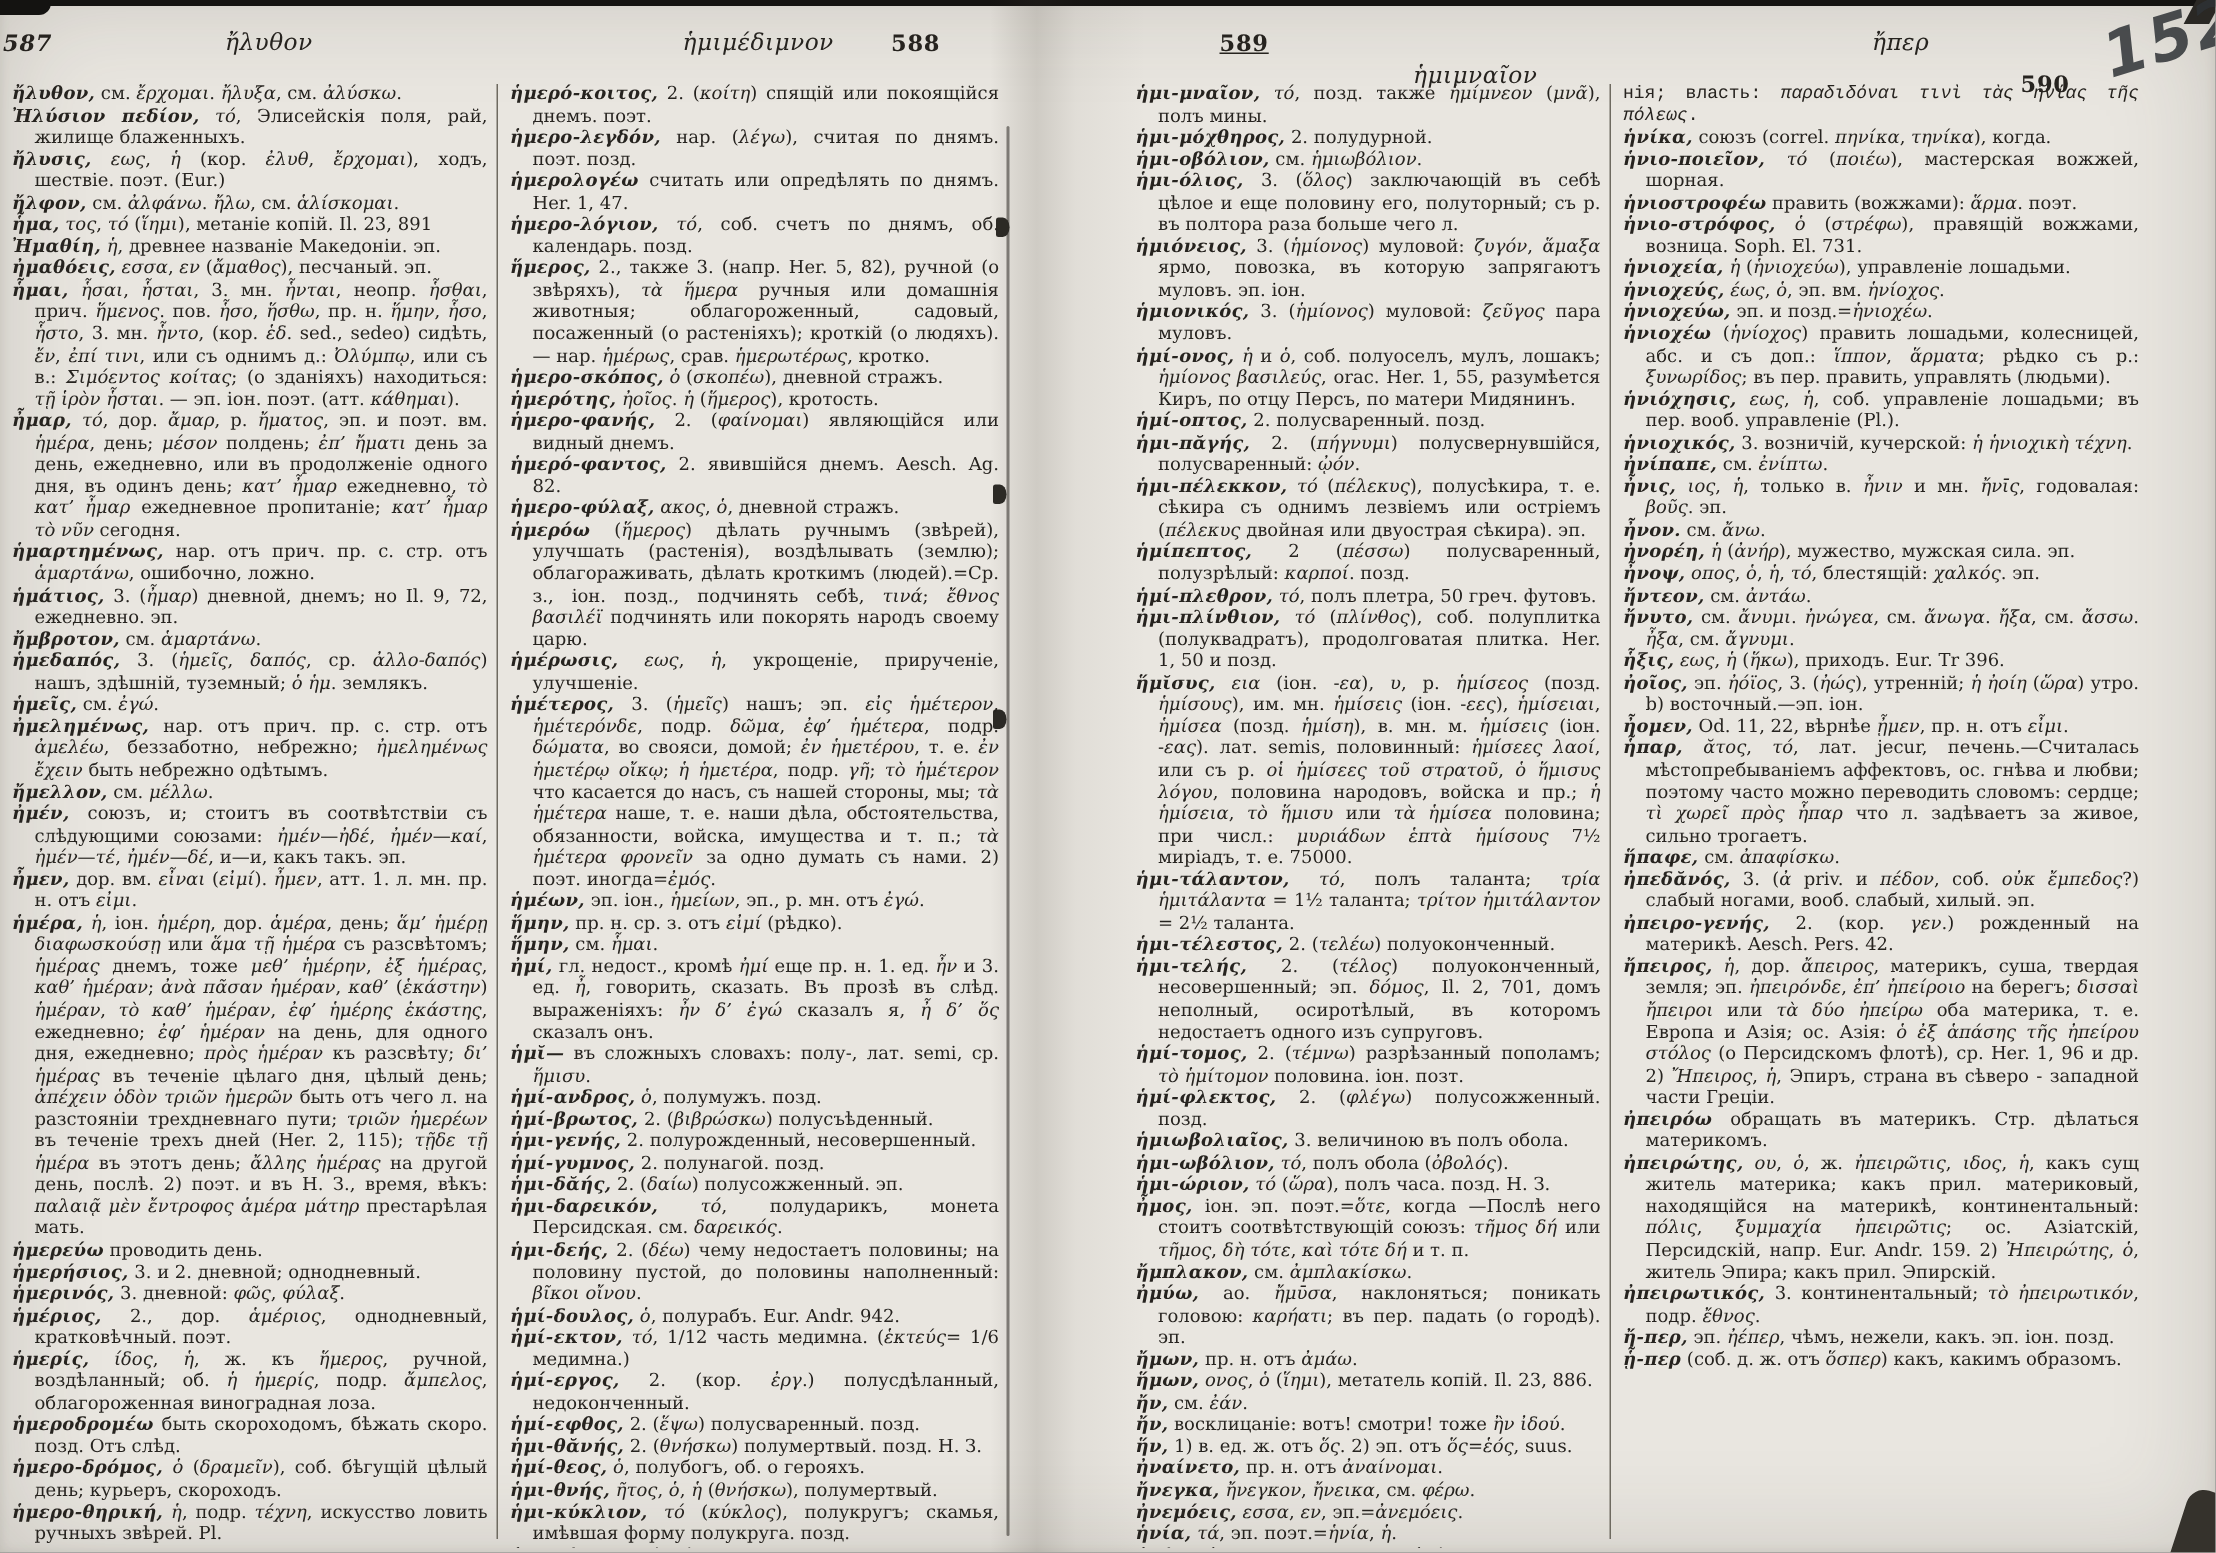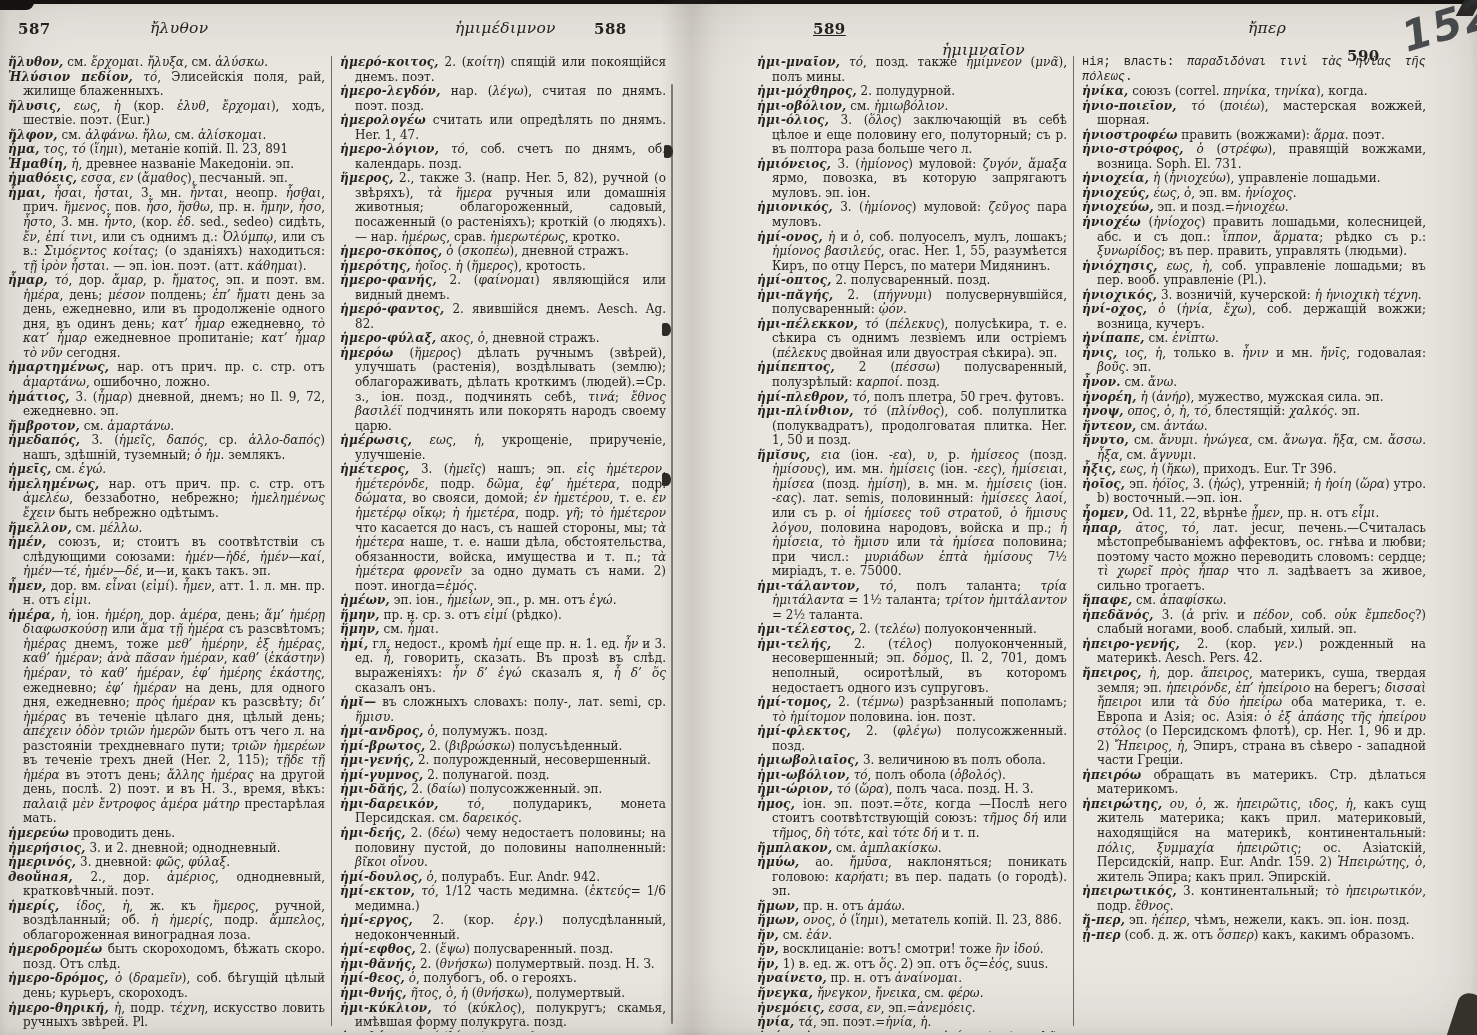--- a/index.html
+++ b/index.html
@@ -40,21 +40,21 @@
   <div class="tr-mark"></div>
   <div class="br-mark"></div>
   <div class="gutter-shade"></div>
   <div class="fold-line"></div>
   <div class="fold-blob" style="left:664px;top:145px;"></div>
   <div class="fold-blob" style="left:662px;top:323px;"></div>
   <div class="fold-blob" style="left:662px;top:473px;"></div>
 
   <div class="folio">152</div>
 
-  <div class="pagenum" style="left:18px;">587</div>
+  <div class="pagenum" style="left:2px;font-style:italic;">587</div>
   <div class="runhead" style="left:150px;">ἤλυθον</div>
   <div class="runhead" style="left:455px;">ἡμιμέδιμνον</div>
   <div class="pagenum" style="left:594px;">588</div>
 
   <div class="pagenum" style="left:813px;text-decoration:underline;">589</div>
   <div class="runhead" style="left:942px;margin-top:22px;">ἡμιμναῖον</div>
   <div class="runhead" style="left:1248px;">ἤπερ</div>
   <div class="pagenum" style="left:1347px;margin-top:27px;">590</div>
 
   <div class="rule" style="left:331px;"></div>
@@ -76,21 +76,21 @@
       <p class="entry"><b class="hw"><i>ἡμεδαπός</i>,</b> 3. (<i>ἡμεῖς</i>, <i>δαπός</i>, ср. <i>ἀλλο-δαπός</i>) нашъ, здѣшній, туземный; <i>ὁ</i> <i>ἡμ</i>. землякъ.</p>
       <p class="entry"><b class="hw"><i>ἡμεῖς</i>,</b> см. <i>ἐγώ</i>.</p>
       <p class="entry"><b class="hw"><i>ἠμελημένως</i>,</b> нар. отъ прич. пр. с. стр. отъ <i>ἀμελέω</i>, беззаботно, небрежно; <i>ἠμελημένως</i> <i>ἔχειν</i> быть небрежно одѣтымъ.</p>
       <p class="entry"><b class="hw"><i>ἤμελλον</i>,</b> см. <i>μέλλω</i>.</p>
       <p class="entry"><b class="hw"><i>ἠμέν</i>,</b> союзъ, и; стоитъ въ соотвѣтствіи съ слѣдующими союзами: <i>ἠμέν</i>—<i>ἠδέ</i>, <i>ἠμέν</i>—<i>καί</i>, <i>ἠμέν</i>—<i>τέ</i>, <i>ἠμέν</i>—<i>δέ</i>, и—и, какъ такъ. эп.</p>
       <p class="entry"><b class="hw"><i>ἦμεν</i>,</b> дор. вм. <i>εἶναι</i> (<i>εἰμί</i>). <i>ἦμεν</i>, атт. 1. л. мн. пр. н. отъ <i>εἰμι</i>.</p>
       <p class="entry"><b class="hw"><i>ἡμέρα</i>,</b> <i>ἡ</i>, іон. <i>ἡμέρη</i>, дор. <i>ἁμέρα</i>, день; <i>ἅμ’</i> <i>ἡμέρῃ</i> <i>διαφωσκούσῃ</i> или <i>ἅμα</i> <i>τῇ</i> <i>ἡμέρα</i> съ разсвѣтомъ; <i>ἡμέρας</i> днемъ, тоже <i>μεθ’</i> <i>ἡμέρην</i>, <i>ἐξ</i> <i>ἡμέρας</i>, <i>καθ’</i> <i>ἡμέραν</i>; <i>ἀνὰ</i> <i>πᾶσαν</i> <i>ἡμέραν</i>, <i>καθ’</i> (<i>ἑκάστην</i>) <i>ἡμέραν</i>, <i>τὸ</i> <i>καθ’</i> <i>ἡμέραν</i>, <i>ἐφ’</i> <i>ἡμέρης</i> <i>ἑκάστης</i>, ежедневно; <i>ἐφ’</i> <i>ἡμέραν</i> на день, для одного дня, ежедневно; <i>πρὸς</i> <i>ἡμέραν</i> къ разсвѣту; <i>δι’</i> <i>ἡμέρας</i> въ теченіе цѣлаго дня, цѣлый день; <i>ἀπέχειν</i> <i>ὁδὸν</i> <i>τριῶν</i> <i>ἡμερῶν</i> быть отъ чего л. на разстояніи трехдневнаго пути; <i>τριῶν</i> <i>ἡμερέων</i> въ теченіе трехъ дней (Her. 2, 115); <i>τῇδε</i> <i>τῇ</i> <i>ἡμέρα</i> въ этотъ день; <i>ἄλλης</i> <i>ἡμέρας</i> на другой день, послѣ. 2) поэт. и въ Н. З., время, вѣкъ: <i>παλαιᾷ</i> <i>μὲν</i> <i>ἔντροφος</i> <i>ἁμέρα</i> <i>μάτηρ</i> престарѣлая мать.</p>
       <p class="entry"><b class="hw"><i>ἡμερεύω</i></b> проводить день.</p>
       <p class="entry"><b class="hw"><i>ἡμερήσιος</i>,</b> 3. и 2. дневной; однодневный.</p>
       <p class="entry"><b class="hw"><i>ἡμερινός</i>,</b> 3. дневной: <i>φῶς</i>, <i>φύλαξ</i>.</p>
-      <p class="entry"><b class="hw"><i>двойная</i>,</b> 2., дор. <i>ἁμέριος</i>, однодневный, кратковѣчный. поэт.</p>
+      <p class="entry"><b class="hw"><i>ἡμέριος</i>,</b> 2., дор. <i>ἁμέριος</i>, однодневный, кратковѣчный. поэт.</p>
       <p class="entry"><b class="hw"><i>ἡμερίς</i>,</b> <i>ίδος</i>, <i>ἡ</i>, ж. къ <i>ἥμερος</i>, ручной, воздѣланный; об. <i>ἡ</i> <i>ἡμερίς</i>, подр. <i>ἄμπελος</i>, облагороженная виноградная лоза.</p>
       <p class="entry"><b class="hw"><i>ἡμεροδρομέω</i></b> быть скороходомъ, бѣжать скоро. позд. Отъ слѣд.</p>
       <p class="entry"><b class="hw"><i>ἡμερο-δρόμος</i>,</b> <i>ὁ</i> (<i>δραμεῖν</i>), соб. бѣгущій цѣлый день; курьеръ, скороходъ.</p>
       <p class="entry"><b class="hw"><i>ἡμερο-θηρική</i>,</b> <i>ἡ</i>, подр. <i>τέχνη</i>, искусство ловить ручныхъ звѣрей. Pl.</p>
     </div>
   <div class="col" style="left:340px;width:326px;">
       <p class="entry"><b class="hw"><i>ἡμερό-κοιτος</i>,</b> 2. (<i>κοίτη</i>) спящій или покоящійся днемъ. поэт.</p>
       <p class="entry"><b class="hw"><i>ἡμερο-λεγδόν</i>,</b> нар. (<i>λέγω</i>), считая по днямъ. поэт. позд.</p>
       <p class="entry"><b class="hw"><i>ἡμερολογέω</i></b> считать или опредѣлять по днямъ. Her. 1, 47.</p>
       <p class="entry"><b class="hw"><i>ἡμερο-λόγιον</i>,</b> <i>τό</i>, соб. счетъ по днямъ, об. календарь. позд.</p>
@@ -168,21 +168,20 @@
       <p class="entry"><b class="hw"><i>ἡνίκα</i>,</b> союзъ (correl. <i>πηνίκα</i>, <i>τηνίκα</i>), когда.</p>
       <p class="entry"><b class="hw"><i>ἡνιο-ποιεῖον</i>,</b> <i>τό</i> (<i>ποιέω</i>), мастерская вожжей, шорная.</p>
       <p class="entry"><b class="hw"><i>ἡνιοστροφέω</i></b> править (вожжами): <i>ἅρμα</i>. поэт.</p>
       <p class="entry"><b class="hw"><i>ἡνιο-στρόφος</i>,</b> <i>ὁ</i> (<i>στρέφω</i>), правящій вожжами, возница. Soph. El. 731.</p>
       <p class="entry"><b class="hw"><i>ἡνιοχεία</i>,</b> <i>ἡ</i> (<i>ἡνιοχεύω</i>), управленіе лошадьми.</p>
       <p class="entry"><b class="hw"><i>ἡνιοχεύς</i>,</b> <i>έως</i>, <i>ὁ</i>, эп. вм. <i>ἡνίοχος</i>.</p>
       <p class="entry"><b class="hw"><i>ἡνιοχεύω</i>,</b> эп. и позд.=<i>ἡνιοχέω</i>.</p>
       <p class="entry"><b class="hw"><i>ἡνιοχέω</i></b> (<i>ἡνίοχος</i>) править лошадьми, колесницей, абс. и съ доп.: <i>ἵππον</i>, <i>ἅρματα</i>; рѣдко съ р.: <i>ξυνωρίδος</i>; въ пер. править, управлять (людьми).</p>
       <p class="entry"><b class="hw"><i>ἡνιόχησις</i>,</b> <i>εως</i>, <i>ἡ</i>, соб. управленіе лошадьми; въ пер. вооб. управленіе (Pl.).</p>
       <p class="entry"><b class="hw"><i>ἡνιοχικός</i>,</b> 3. возничій, кучерской: <i>ἡ</i> <i>ἡνιοχικὴ</i> <i>τέχνη</i>.</p>
-      <p class="entry"><b class="hw"><i>ἡνί-οχος</i>,</b> <i>ὁ</i> (<i>ἡνία</i>, <i>ἔχω</i>), соб. держащій вожжи; возница, кучеръ.</p>
       <p class="entry"><b class="hw"><i>ἠνίπαπε</i>,</b> см. <i>ἐνίπτω</i>.</p>
       <p class="entry"><b class="hw"><i>ἦνις</i>,</b> <i>ιος</i>, <i>ἡ</i>, только в. <i>ἦνιν</i> и мн. <i>ἤνῑς</i>, годовалая: <i>βοῦς</i>. эп.</p>
       <p class="entry"><b class="hw"><i>ἦνον</i>.</b> см. <i>ἄνω</i>.</p>
       <p class="entry"><b class="hw"><i>ἠνορέη</i>,</b> <i>ἡ</i> (<i>ἀνήρ</i>), мужество, мужская сила. эп.</p>
       <p class="entry"><b class="hw"><i>ἦνοψ</i>,</b> <i>οπος</i>, <i>ὁ</i>, <i>ἡ</i>, <i>τό</i>, блестящій: <i>χαλκός</i>. эп.</p>
       <p class="entry"><b class="hw"><i>ἤντεον</i>,</b> см. <i>ἀντάω</i>.</p>
       <p class="entry"><b class="hw"><i>ἤνυτο</i>,</b> см. <i>ἄνυμι</i>. <i>ἠνώγεα</i>, см. <i>ἄνωγα</i>. <i>ἤξα</i>, см. <i>ἄσσω</i>. <i>ἦξα</i>, см. <i>ἄγνυμι</i>.</p>
       <p class="entry"><b class="hw"><i>ἧξις</i>,</b> <i>εως</i>, <i>ἡ</i> (<i>ἥκω</i>), приходъ. Eur. Tr 396.</p>
       <p class="entry"><b class="hw"><i>ἠοῖος</i>,</b> эп. <i>ἠόϊος</i>, 3. (<i>ἠώς</i>), утренній; <i>ἡ</i> <i>ἠοίη</i> (<i>ὥρα</i>) утро. b) восточный.—эп. іон.</p>
       <p class="entry"><b class="hw"><i>ἦομεν</i>,</b> Od. 11, 22, вѣрнѣе <i>ᾖμεν</i>, пр. н. отъ <i>εἶμι</i>.</p>

